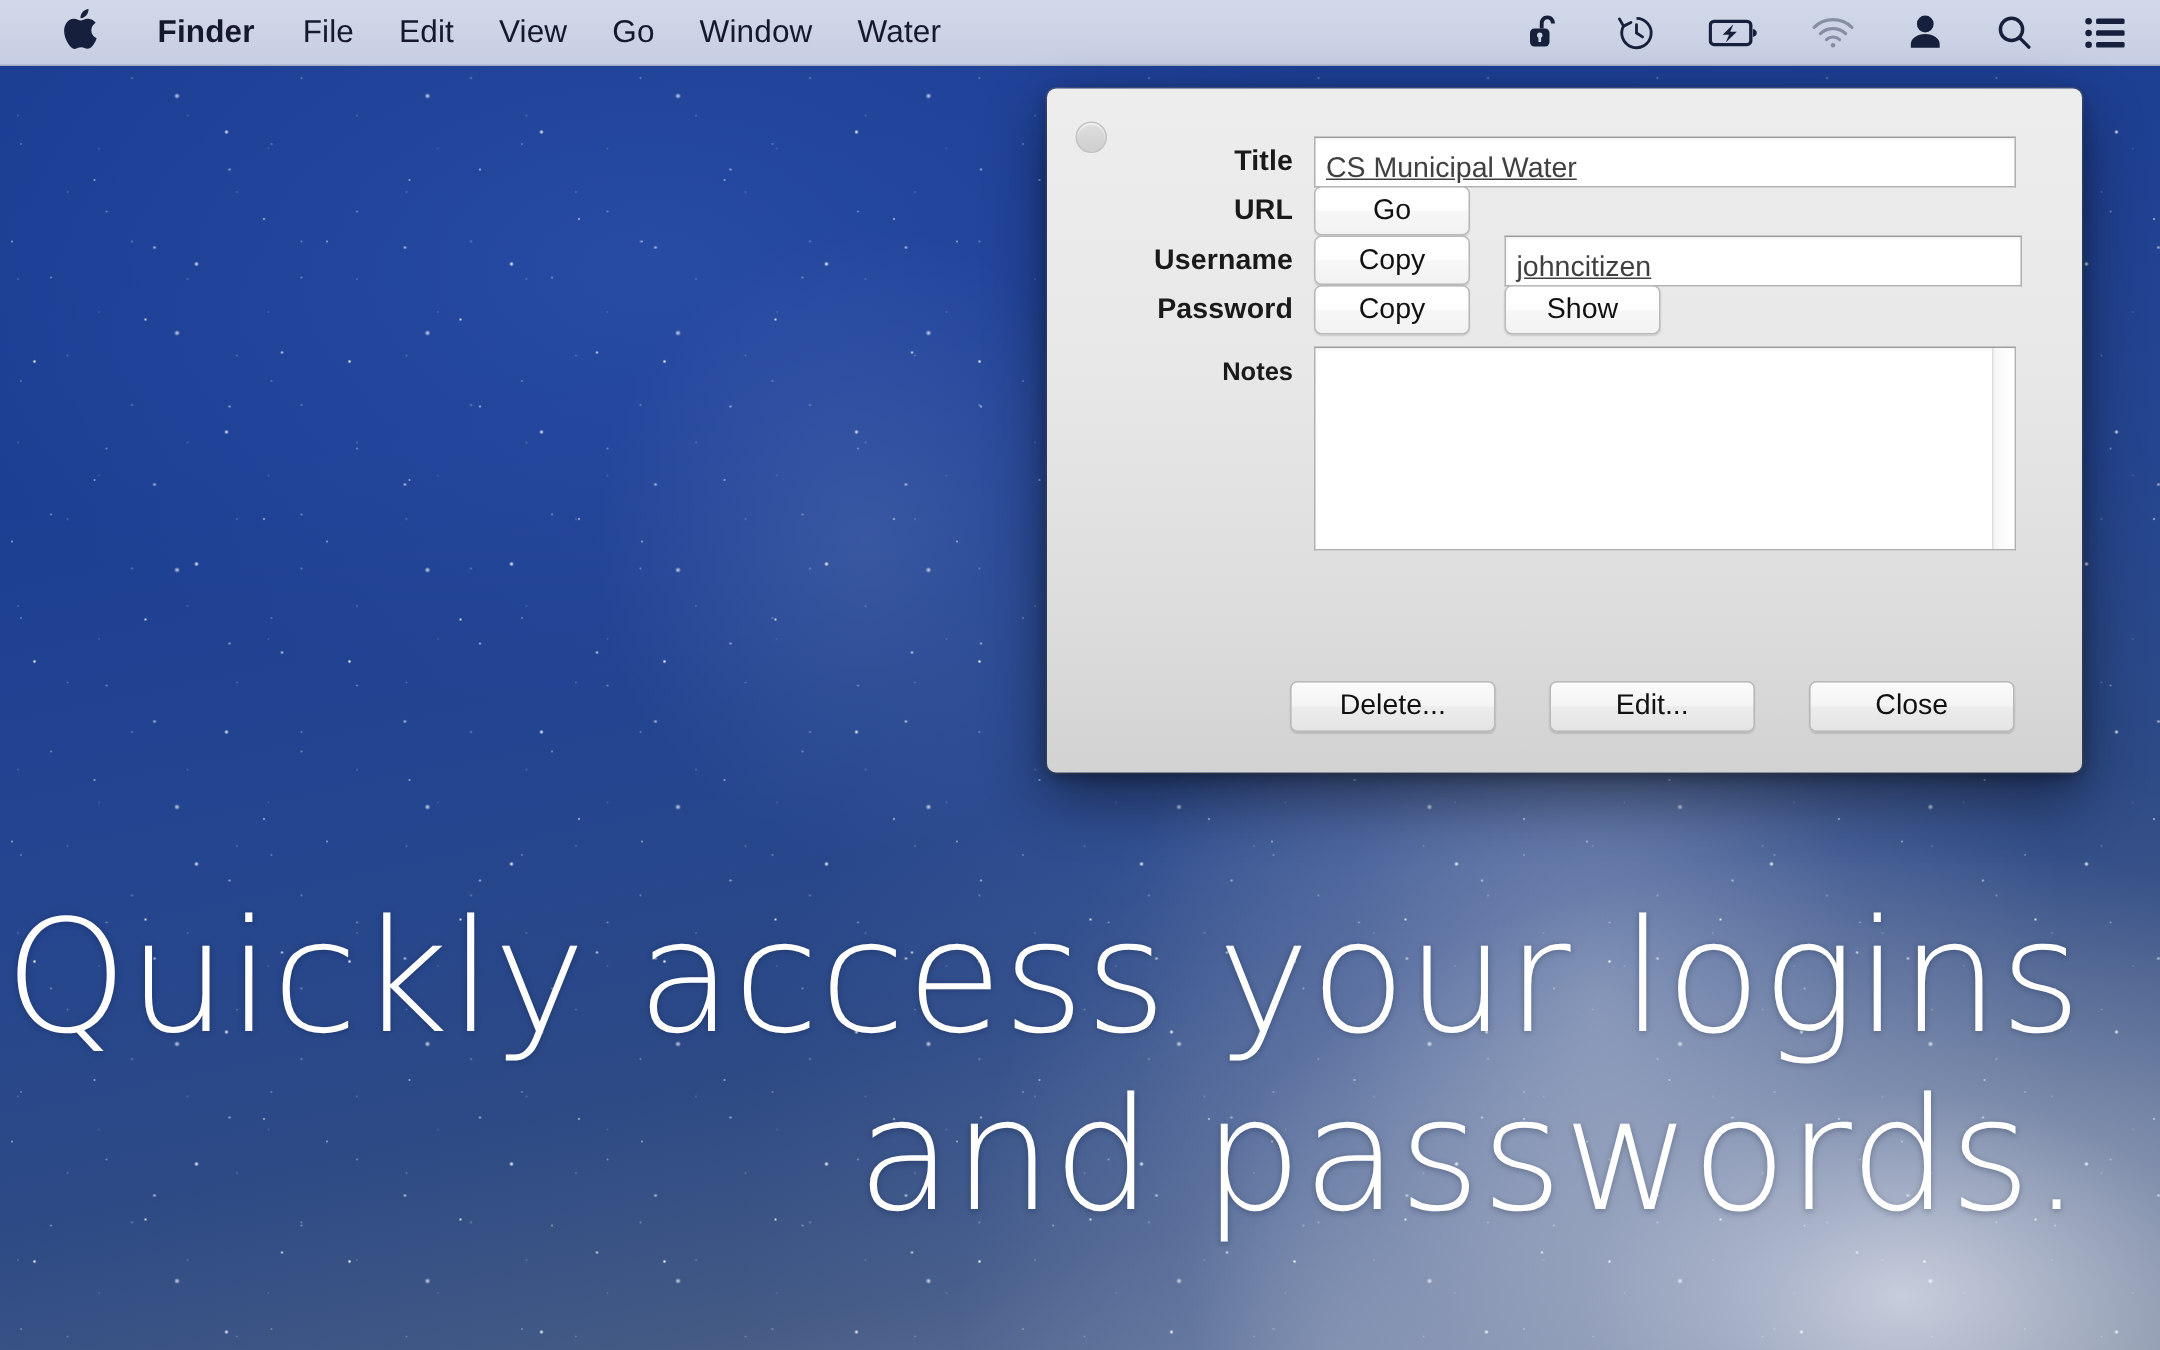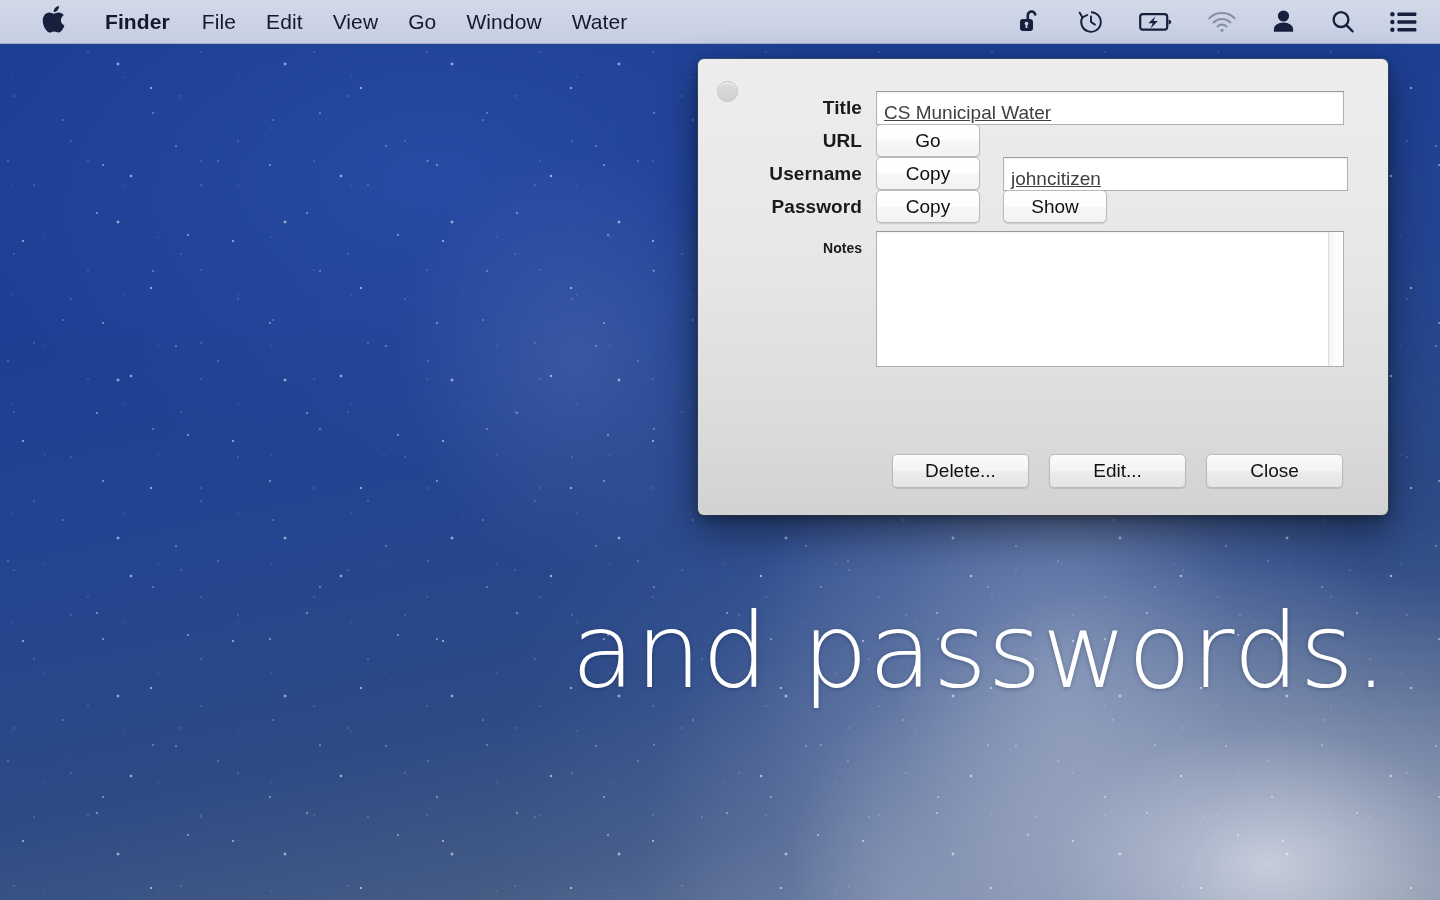--- a/index.html
+++ b/index.html
@@ -121,42 +121,42 @@
     box-shadow:0 1px 1px rgba(0,0,0,.12), inset 0 1px 0 rgba(255,255,255,.9);
     font-size:19px; color:#111;
   }
   .btn.plain {
     background:linear-gradient(to bottom,#fbfbfb 0%,#f4f4f4 48%,#ececec 52%,#e4e4e4 100%);
   }
 
   #notes-row { display:flex; align-items:flex-start; margin-top:4px; }
   #notes-label {
     width:178px; text-align:right; padding-right:14px;
-    font-size:14px; font-weight:bold; color:#1a1a1a; line-height:34px;
+    font-size:17px; font-weight:bold; color:#1a1a1a; line-height:34px;
   }
   #notes-box {
     width:468px; height:136px; position:relative;
     background:#fff; border:1px solid #b0b0b0; border-top-color:#9a9a9a;
     box-shadow:inset 0 1px 2px rgba(0,0,0,.06);
     overflow:hidden;
   }
   #notes-text {
     width:100%; height:100%; border:0; outline:0; resize:none;
     font-family:"Liberation Sans", sans-serif; font-size:17px; color:#111;
     padding:5px 7px; background:transparent;
   }
   #notes-scroll {
     position:absolute; right:0; top:0; width:15px; height:100%;
     background:linear-gradient(to right,#f4f4f4,#fbfbfb 40%,#ffffff);
     border-left:1px solid #dcdcdc;
   }
 
   #btn-row {
     position:absolute; left:0; bottom:27px; width:690px;
-    display:flex; justify-content:flex-end; padding-right:45px; gap:20px;
+    display:flex; justify-content:flex-end; padding-right:45px; gap:36px;
   }
   #btn-row .btn { height:34px; border-radius:5px; padding:0 10px; }
 
   
   #tagline {
     position:absolute; left:0; top:592px; width:1440px;
     padding-right:52px; text-align:right;
     color:#fff; font-size:104px; font-weight:100;
     font-family:"DejaVu Sans", sans-serif;
     line-height:1.14; letter-spacing:.5px;
@@ -169,20 +169,21 @@
 <body>
 
 <div id="desktop">
 
   <div id="haze"></div>
   <div id="stars"></div>
   <div id="stars2"></div>
   <div id="stars3"></div>
 
   <div id="tagline">
+    <span class="l1">Quickly access your logins</span>
     <span class="l2">and passwords.</span>
   </div>
 
   <div id="menubar">
     <div class="menu-left">
 
       <div class="apple-item">
         <span>
           <svg width="26" height="31" viewBox="0 0 26 31" fill="#16203c">
             <path d="M20.9 16.3c0-3.4 2.8-5 2.9-5.1-1.6-2.3-4-2.6-4.9-2.7-2.1-.2-4.1 1.2-5.1 1.2-1.1 0-2.7-1.2-4.4-1.2-2.3 0-4.4 1.3-5.5 3.4-2.4 4.1-.6 10.1 1.7 13.4 1.1 1.6 2.5 3.4 4.2 3.3 1.7-.07 2.3-1.1 4.3-1.1s2.6 1.1 4.4 1c1.8-.03 3-1.6 4.1-3.2 1.3-1.9 1.8-3.7 1.9-3.8-.04-.02-3.6-1.4-3.6-5.2z"></path>

